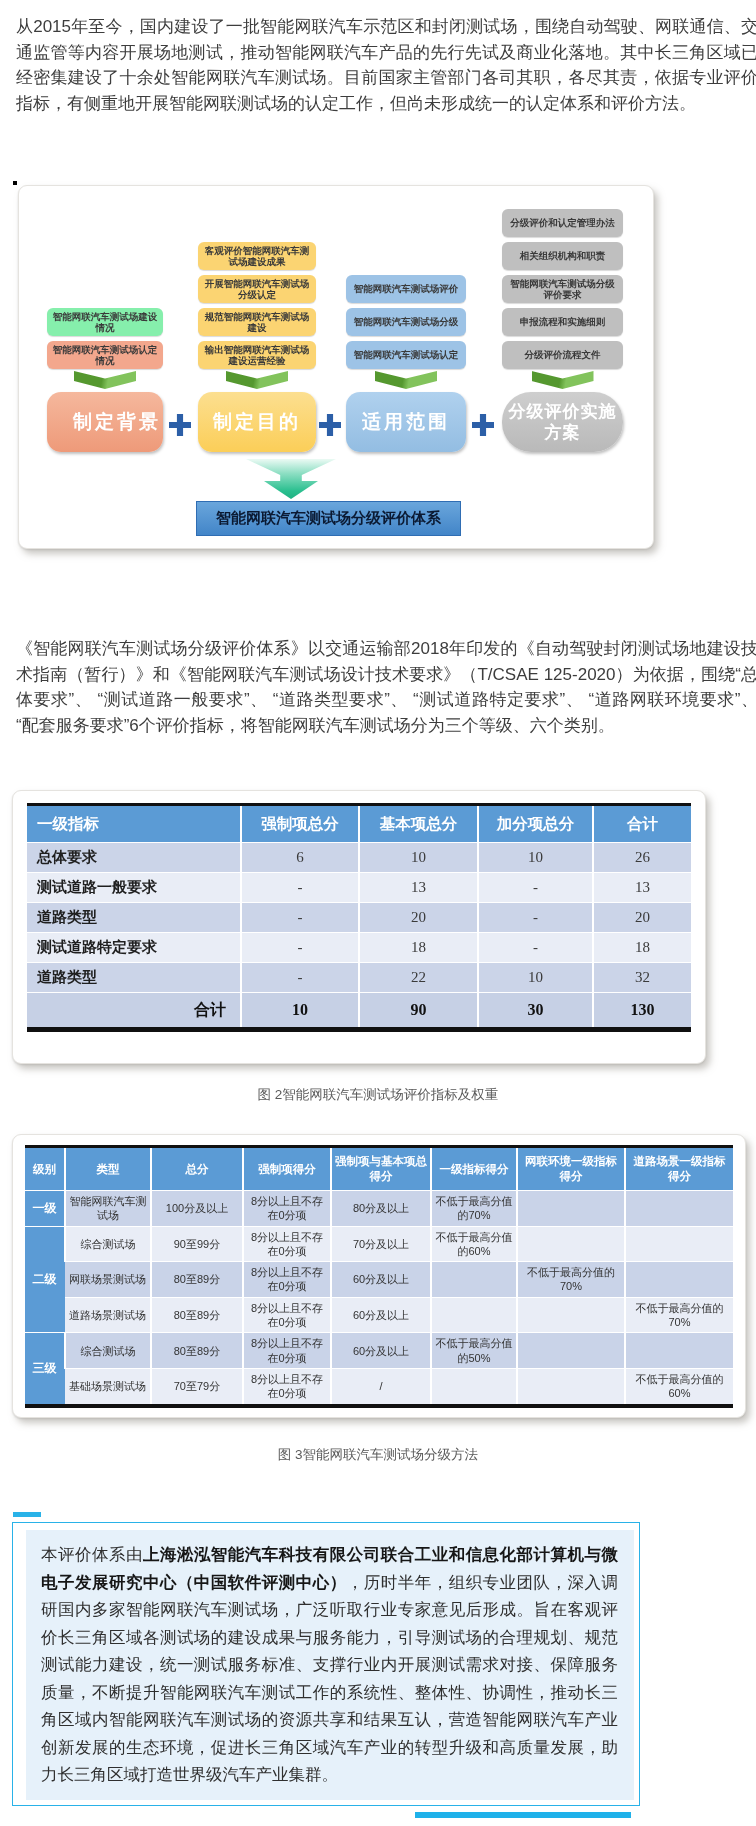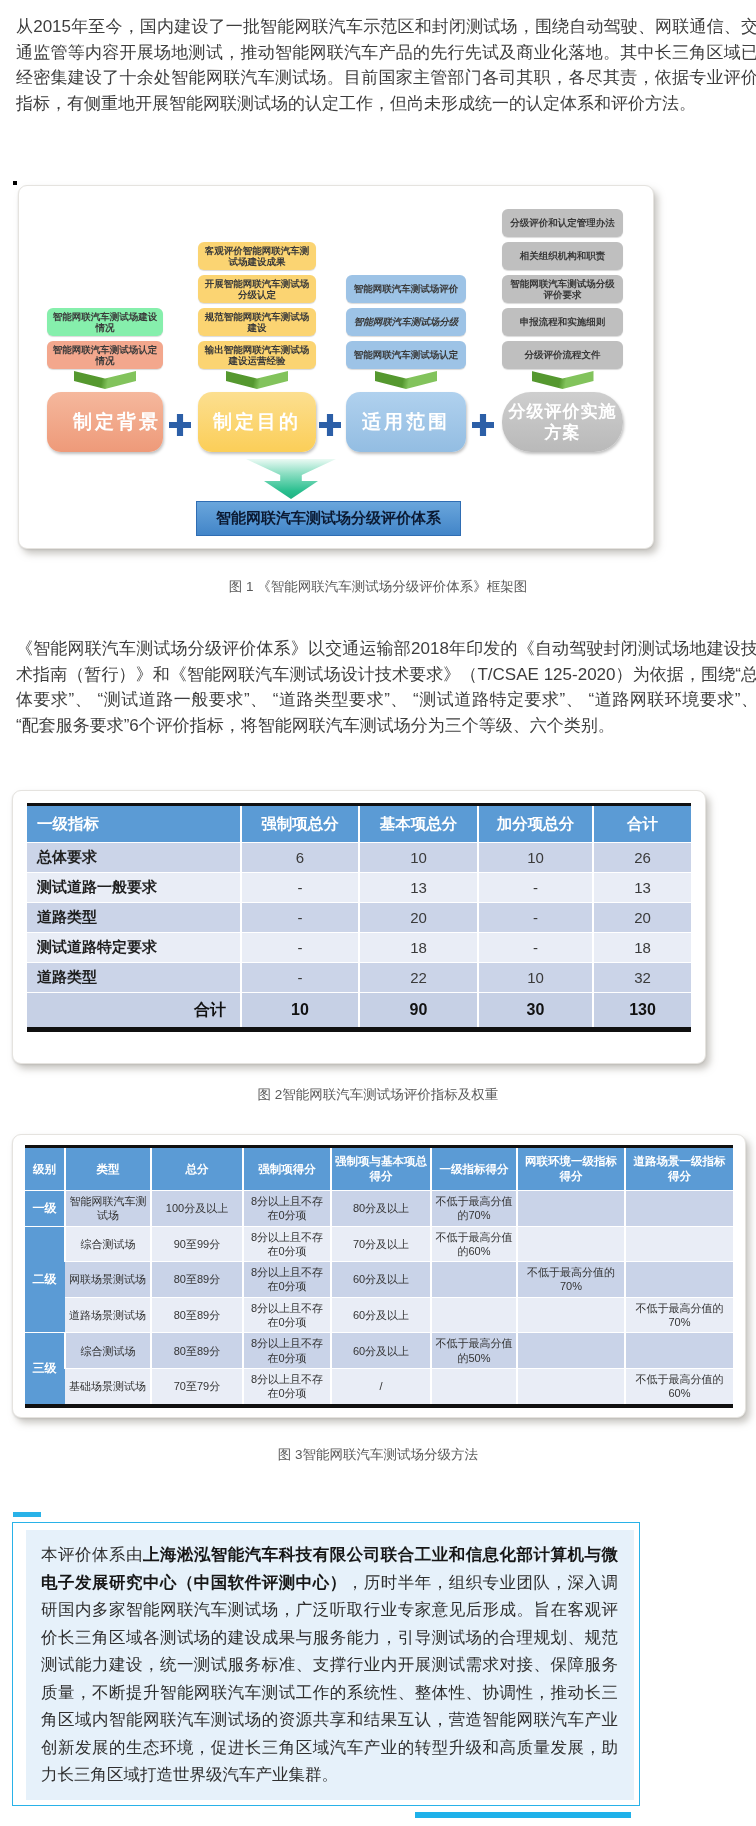--- a/index.html
+++ b/index.html
@@ -44,21 +44,21 @@
               color:#0b1a33;font-weight:bold;font-size:15px;
               display:flex;align-items:center;justify-content:center;}
 
   
   #fig2-card{left:12px;top:790px;width:692px;height:272px;}
   #fig3-card{left:12px;top:1134px;width:732px;height:282px;}
   table{border-collapse:collapse;table-layout:fixed;}
   .t2{margin:12px 14px;width:664px;border-top:3px solid #101010;border-bottom:5px solid #101010;}
   .t2 th{background:#5b9bd5;color:#fff;font-size:15.5px;font-weight:bold;height:36px;text-align:center;padding:0 2px;}
   .t2 th.left{text-align:left;padding-left:10px;}
-  .t2 td{font-size:15px;height:27px;text-align:center;color:#3a3a3a;padding:1px 14px;}
+  .t2 td{font-size:15px;height:27px;text-align:center;color:#3a3a3a;padding:1px 14px;font-family:Liberation Serif, serif;}
   .t2 td.label{text-align:left;padding-left:10px;font-weight:bold;color:#1f1f1f;}
   .t2 tr.dark td{background:#cbd4e8;}
   .t2 tr.light td{background:#e9edf6;}
   .t2 tr.totals td{font-weight:bold;color:#111;background:#c6d0e5;font-size:16px;height:32px;}
   .t2 tr.totals td.label{text-align:right;padding-right:14px;}
   .t2 th+th,.t2 td+td{border-left:2.5px solid #fff;}
   .t2 tbody td{border-top:1.5px solid #fff;}
 
   .t3{margin:10px 12px;width:708px;border-top:3px solid #101010;border-bottom:4px solid #101010;}
   .t3 th{background:#5b9bd5;color:#fff;font-size:11.5px;font-weight:bold;text-align:center;
@@ -103,21 +103,21 @@
             <div class="f1item" style="background: rgb(251, 212, 114);">开展智能网联汽车测试场分级认定</div>
             <div class="f1item" style="background: rgb(251, 212, 114);">规范智能网联汽车测试场建设</div>
             <div class="f1item" style="background: rgb(251, 212, 114);">输出智能网联汽车测试场建设运营经验</div>
           </div>
           <div class="chevron"></div>
           <div class="f1big" style="background: linear-gradient(rgb(252, 223, 144), rgb(251, 206, 88));">制定目的</div>
         </div>
         <div class="f1col" style="left: 327px; width: 120px;">
           <div class="f1items">
             <div class="f1item" style="background: rgb(157, 195, 230);">智能网联汽车测试场评价</div>
-            <div class="f1item" style="background: rgb(157, 195, 230); font-style: italic;">智能网联汽车测试场分级</div>
+            <div class="f1item" style="background: rgb(157, 195, 230);">智能网联汽车测试场分级</div>
             <div class="f1item" style="background: rgb(157, 195, 230);">智能网联汽车测试场认定</div>
           </div>
           <div class="chevron"></div>
           <div class="f1big" style="background: linear-gradient(rgb(176, 209, 238), rgb(147, 189, 226)); text-align: center;">适用范围</div>
         </div>
         <div class="f1col" style="left: 483px; width: 121px;">
           <div class="f1items">
             <div class="f1item" style="background: rgb(191, 191, 191);">分级评价和认定管理办法</div>
             <div class="f1item" style="background: rgb(191, 191, 191);">相关组织机构和职责</div>
             <div class="f1item" style="background: rgb(191, 191, 191);">智能网联汽车测试场分级评价要求</div>
@@ -128,21 +128,20 @@
           <div class="f1big" style="background: linear-gradient(rgb(206, 206, 206), rgb(185, 185, 185)); font-size: 17px; letter-spacing: 1px; border-radius: 29px;">分级评价实施方案</div>
         </div>
         <div class="plus" style="left: 150px; background: rgb(44, 95, 167);"></div>
         <div class="plus" style="left: 300px; background: rgb(44, 95, 167);"></div>
         <div class="plus" style="left: 453px; background: rgb(44, 95, 167);"></div>
       </div>
     <div id="funnel"></div>
     <div id="result-box">智能网联汽车测试场分级评价体系</div>
   </div>
   <div id="fig1-square"></div>
-  <div class="caption" id="caption1">图 1 《智能网联汽车测试场分级评价体系》框架图</div>
 
   <p class="para" id="para2">《智能网联汽车测试场分级评价体系》以交通运输部2018年印发的《自动驾驶封闭测试场地建设技术指南（暂行）》和《智能网联汽车测试场设计技术要求》（T/CSAE 125-2020）为依据，围绕“总体要求”、 “测试道路一般要求”、 “道路类型要求”、 “测试道路特定要求”、 “道路网联环境要求”、 “配套服务要求”6个评价指标，将智能网联汽车测试场分为三个等级、六个类别。</p>
 
   <div class="card" id="fig2-card">
     <table class="t2">
       <colgroup>
           <col style="width:214px">
           <col style="width:118px">
           <col style="width:119px">
           <col style="width:115px">

